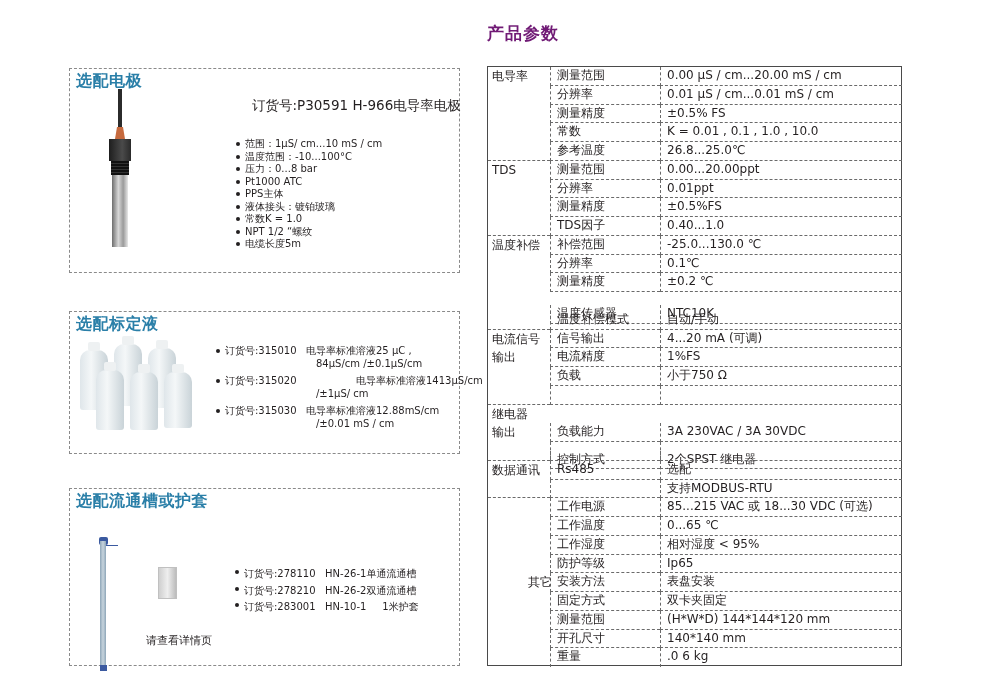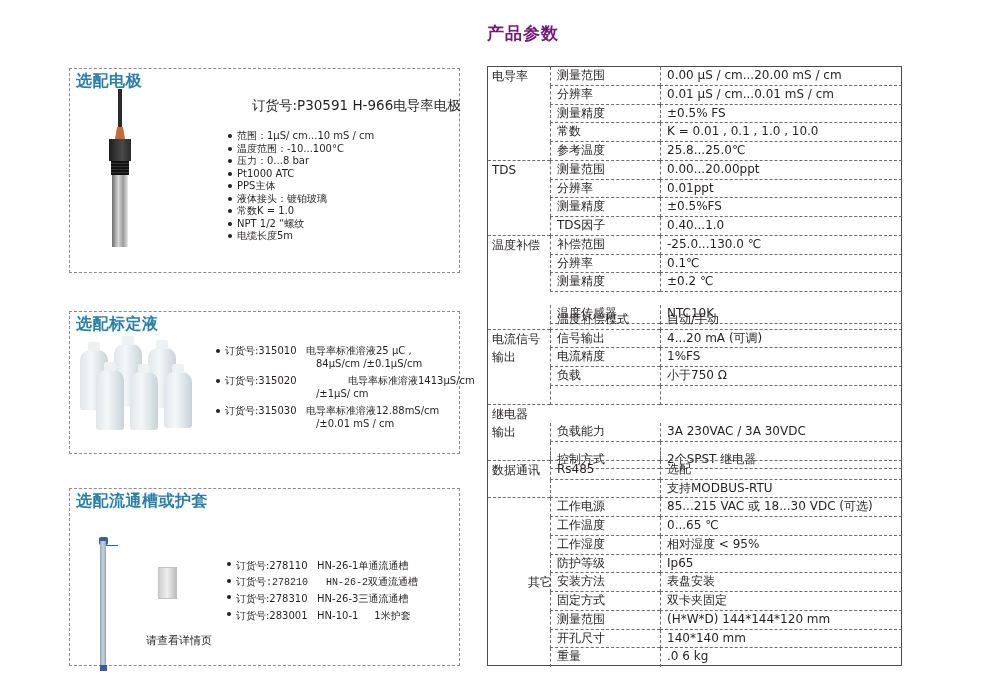--- a/index.html
+++ b/index.html
@@ -10,21 +10,21 @@
     color: #231f20;
   }
   .panel {
     position: absolute; left: 69px; width: 391px;
     border: 1px dashed #8a8a8a; box-sizing: border-box;
   }
   .panel-title {
     position: absolute; left: 6px; top: 2px;
     font-size: 16px; font-weight: bold; color: #2a7fa8; letter-spacing: 0.5px;
   }
-  .bullets { position: absolute; list-style: none; margin: 8px; padding: 0; font-size: 10px; line-height: 12.5px; }
+  .bullets { position: absolute; list-style: none; margin: 16px; padding: 0; font-size: 10px; line-height: 12.5px; }
   .bullets li { position: relative; padding-left: 9px; white-space: nowrap; }
   .bullets li::before {
     content: ""; position: absolute; left: 0; top: 4px; width: 4px; height: 4px;
     border-radius: 50%; background: #231f20;
   }
   .order-title { position: absolute; font-size: 13.5px; white-space: nowrap; }
 
   
   .electrode { position: absolute; left: 35px; top: 20px; width: 30px; height: 165px; }
   .electrode .cable { position: absolute; left: 13px; top: 0; width: 4px; height: 40px; background: #2b2b2b; }
@@ -100,21 +100,21 @@
   <div style="position:absolute;left:146px;top:32px;font-size:10px;line-height:13px;">
     <div style="position:relative;height:30px;">
       <span style="position:absolute;left:0;top:5px;width:4px;height:4px;border-radius:50%;background:#231f20;"></span>
       <span style="position:absolute;left:9px;white-space:nowrap;text-align:right;">订货号:315010</span>
       <span style="position:absolute;left:90px;white-space:nowrap;">电导率标准溶液25 μC ,</span>
       <span style="position:absolute;left:100px;top:13px;white-space:nowrap;">84μS/cm /±0.1μS/cm</span>
     </div>
     <div style="position:relative;height:30px;">
       <span style="position:absolute;left:0;top:5px;width:4px;height:4px;border-radius:50%;background:#231f20;"></span>
       <span style="position:absolute;left:9px;white-space:nowrap;">订货号:315020</span>
-      <span style="position:absolute;left:92px;white-space:nowrap;padding-left:40px;">电导率标准溶液1413μS/cm</span>
+      <span style="position:absolute;left:100px;white-space:nowrap;padding-left:40px;">电导率标准溶液1413μS/cm</span>
       <span style="position:absolute;left:100px;top:13px;white-space:nowrap;">/±1μS/ cm</span>
     </div>
     <div style="position:relative;height:30px;">
       <span style="position:absolute;left:0;top:5px;width:4px;height:4px;border-radius:50%;background:#231f20;"></span>
       <span style="position:absolute;left:9px;white-space:nowrap;">订货号:315030</span>
       <span style="position:absolute;left:90px;white-space:nowrap;">电导率标准溶液12.88mS/cm</span>
       <span style="position:absolute;left:100px;top:13px;white-space:nowrap;">/±0.01 mS / cm</span>
     </div>
   </div>
 </div>
@@ -123,22 +123,21 @@
   <div class="panel-title">选配流通槽或护套</div>
   <div>
     <div class="probe-cap"></div>
       <div class="probe-arm"></div>
       <div class="probe-rod"></div>
       <div class="probe-end"></div>
   </div>
   <div class="flowcell"></div>
   <ul class="bullets" style="left:149px;top:61px;line-height:16.5px;">
     <li style="white-space:pre;">订货号:278110   HN-26-1单通流通槽</li>
-    <li style="white-space:pre;font-family:Liberation Mono, monospace;">订货号:278210   HN-26-2双通流通槽</li>
-    <li style="white-space:pre;">订货号:278310   HN-26-3三通流通槽</li>
+    <li style="white-space:pre;">订货号:278210   HN-26-2双通流通槽</li>
     <li style="white-space:pre;">订货号:283001   HN-10-1     1米护套</li>
   </ul>
   <div style="position:absolute;left:76px;top:144px;font-size:11px;white-space:nowrap;">请查看详情页</div>
 </div>
 
 <div class="spec-title">产品参数</div>
 <div class="spec-table" id="spec-table">
     <div class="row" style="top: 0px; width: 100%;">
       <div class="cell c-param">测量范围</div>
       <div class="cell c-value">0.00 μS / cm...20.00 mS / cm</div>
@@ -150,21 +149,21 @@
     <div class="row" style="top: 37.5px; width: 100%;">
       <div class="cell c-param">测量精度</div>
       <div class="cell c-value">±0.5% FS</div>
     </div>
     <div class="row" style="top: 56.25px; width: 100%;">
       <div class="cell c-param">常数</div>
       <div class="cell c-value">K = 0.01 , 0.1 , 1.0 , 10.0</div>
     </div>
     <div class="row" style="top: 75px; width: 100%;">
       <div class="cell c-param">参考温度</div>
-      <div class="cell c-value">25.8...25.0℃</div>
+      <div class="cell c-value">26.8...25.0℃</div>
     </div>
     <div class="row" style="top: 93.75px; width: 100%;">
       <div class="cell c-param">测量范围</div>
       <div class="cell c-value">0.00...20.00ppt</div>
     </div>
     <div class="row" style="top: 112.5px; width: 100%;">
       <div class="cell c-param">分辨率</div>
       <div class="cell c-value">0.01ppt</div>
     </div>
     <div class="row" style="top: 131.25px; width: 100%;">

